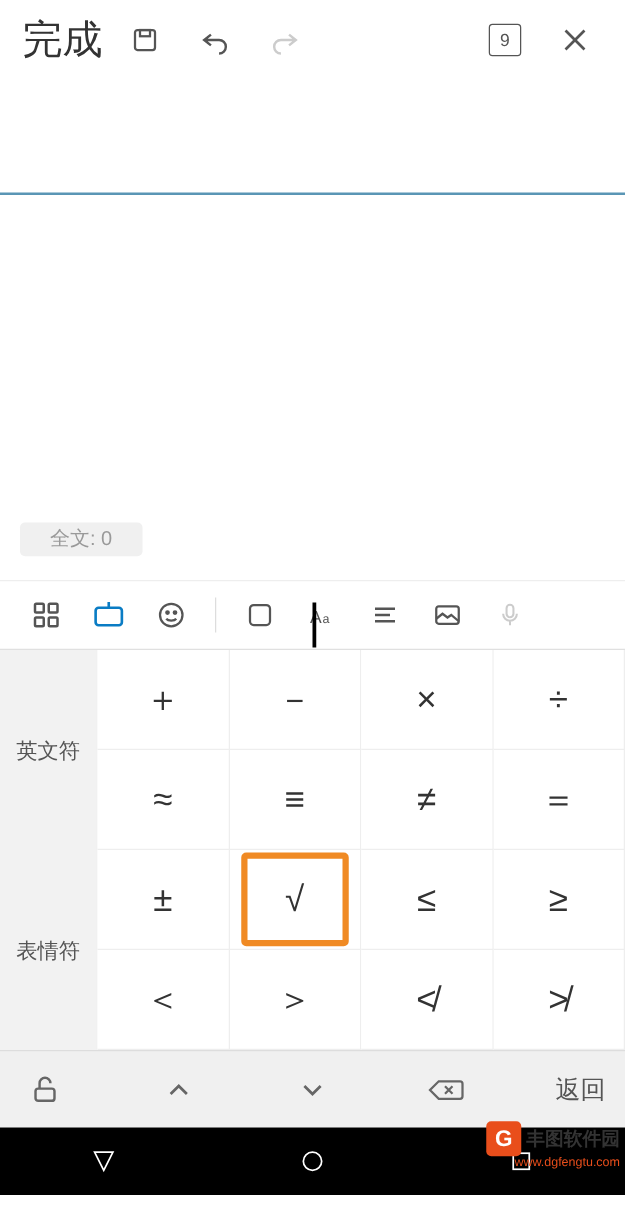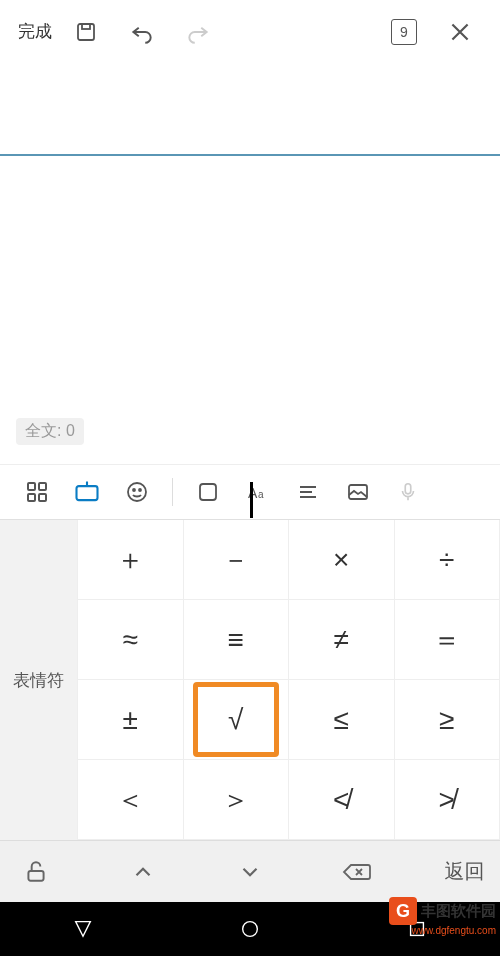--- a/index.html
+++ b/index.html
@@ -1,27 +1,27 @@
 <!DOCTYPE html>
 <html><head>
 <meta charset="utf-8">
 <style>
 * { margin: 0; padding: 0; box-sizing: border-box; font-family: -apple-system, "PingFang SC", "Microsoft YaHei", sans-serif; }
 html, body { width: 500px; height: 978px; overflow: hidden; background: #fff; }
 
 .top-toolbar { height: 64px; display: flex; align-items: center; padding: 0 12px; border-bottom: 1px solid transparent; }
-.done-btn { font-size: 17px; color: #333; padding: 4px 6px; }
+.done-btn { font-size: 32px; color: #333; padding: 4px 6px; }
 .tool-btn { width: 48px; height: 48px; display: flex; align-items: center; justify-content: center; color: #555; margin: 0 4px; }
 .tool-btn.disabled { color: #ccc; }
 .spacer { flex: 1; }
 .page-badge { width: 26px; height: 26px; border: 1.5px solid #555; border-radius: 3px; display: flex; align-items: center; justify-content: center; font-size: 14px; color: #555; }
 
 .content-area { height: 400px; position: relative; }
 .content-top { height: 92px; border-bottom: 2px solid #5a96b5; }
-.word-count { position: absolute; left: 16px; top: 354px; background: #f0f0f0; border-radius: 4px; padding: 3px 9px; color: #999; font-size: 16px; }
+.word-count { position: absolute; left: 16px; top: 354px; background: #f0f0f0; border-radius: 4px; padding: 3px 24px; color: #999; font-size: 16px; }
 .cursor { position: absolute; left: 250px; top: 418px; width: 3px; height: 36px; background: #000; }
 
 .format-toolbar { height: 56px; display: flex; align-items: center; padding: 0 16px; border-top: 1px solid #eee; border-bottom: 1px solid #e0e0e0; background: #fff; gap: 8px; }
 .fmt-btn { width: 42px; height: 42px; display: flex; align-items: center; justify-content: center; color: #555; }
 .fmt-btn.active { color: #0a7cc4; }
 .vsep { width: 1px; height: 28px; background: #ddd; margin: 0 6px; }
 
 .keyboard-panel { display: flex; height: 320px; background: #fafafa; }
 .category-col { width: 78px; display: flex; flex-direction: column; border-right: 1px solid #eee; }
 .cat-item { flex: 1; display: flex; align-items: center; justify-content: center; font-size: 17px; color: #555; background: #f2f2f2; }
@@ -130,20 +130,21 @@
   <div class="fmt-btn" style="color:#ccc">
     <svg width="22" height="22" viewBox="0 0 24 24" fill="none" stroke="currentColor" stroke-width="1.8">
         <rect x="9" y="3" width="6" height="11" rx="3"></rect>
         <path d="M6 11 a6 6 0 0 0 12 0 M12 17 v4"></path>
       </svg>
   </div>
 </div>
 
 <div class="keyboard-panel">
   <div class="category-col" id="cat-col">
+      <div class="cat-item">英文符</div>
       <div class="cat-item">表情符</div>
     </div>
   <div class="symbol-grid" id="sym-grid">
       <div class="sym-cell">＋</div>
       <div class="sym-cell">－</div>
       <div class="sym-cell">×</div>
       <div class="sym-cell">÷</div>
       <div class="sym-cell">≈</div>
       <div class="sym-cell">≡</div>
       <div class="sym-cell">≠</div>

